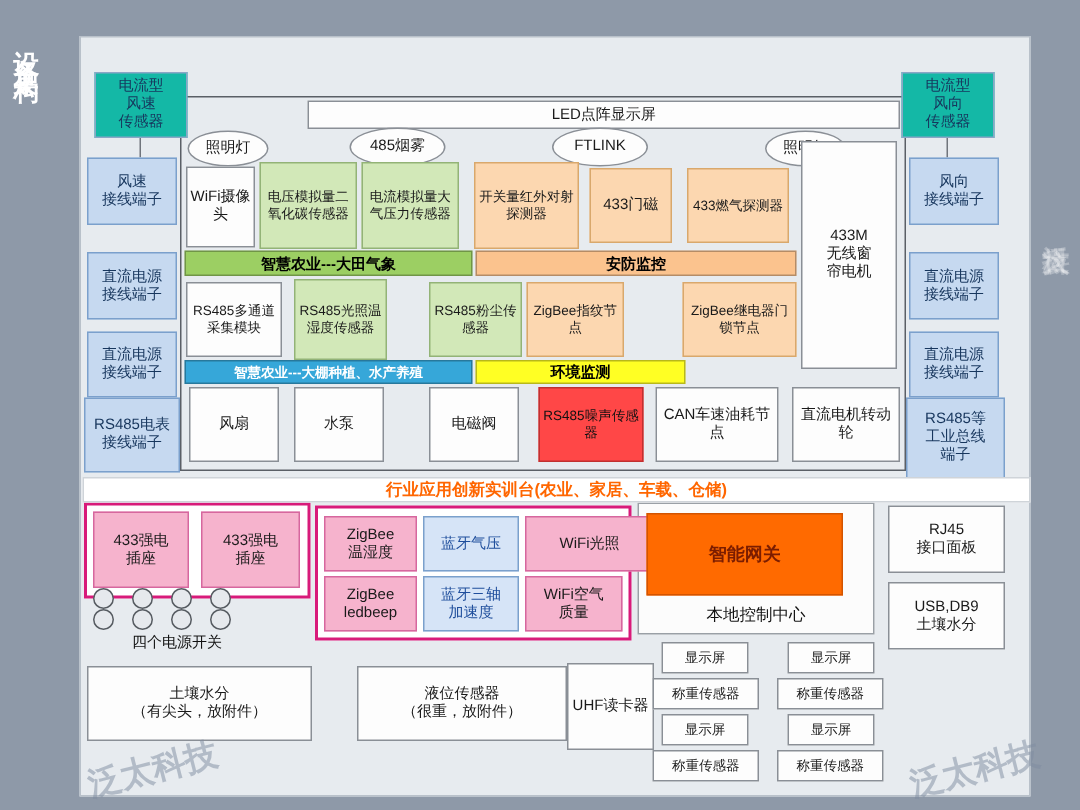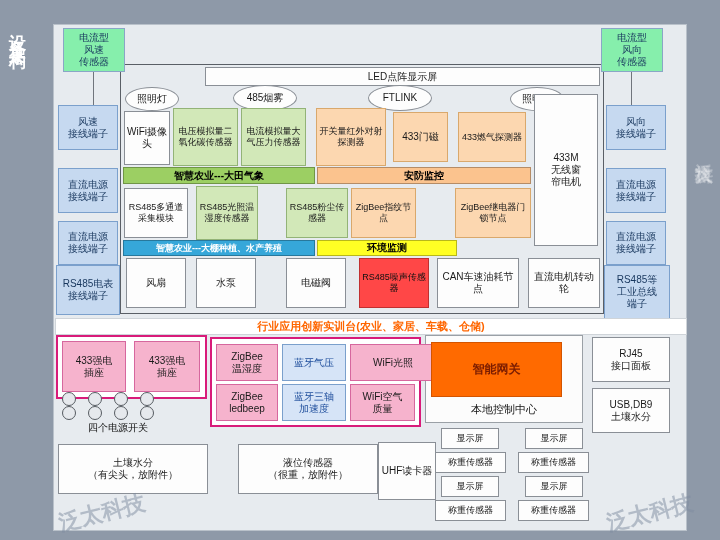--- a/index.html
+++ b/index.html
@@ -14,21 +14,21 @@
   }
   .box{
     position:absolute;box-sizing:border-box;
     border:1px solid #8a8f96;background:#fdfdfd;color:#1a1a1a;
     display:flex;align-items:center;justify-content:center;text-align:center;
     font-size:10px;line-height:1.18;white-space:pre-line;word-break:break-all;
     padding:1px;z-index:3;
   }
   .f9{font-size:9px;}
   .term{background:#c6d9f0;border-color:#7ba0cc;color:#17365d;}
-  .termlight{background:#86efac;border-color:#8aa6c6;color:#17365d;}
+  .termlight{background:#14b8a6;border-color:#8aa6c6;color:#17365d;margin-top:20px;}
   .green{background:#d2e8b8;border-color:#93b377;}
   .orangebox{background:#fcd7b0;border-color:#d9a86c;}
   .pinkbox{background:#f6b3cd;border-color:#d6679e;}
   .bluecell{background:#d6e4f7;border-color:#7ba0cc;color:#1f4e9c;}
   .redbox{background:#ff4747;border-color:#c03030;color:#111;}
   .ellipse{border-radius:50%;}
   .bar{
     position:absolute;box-sizing:border-box;display:flex;align-items:center;justify-content:center;
     text-align:right;font-size:10px;font-weight:bold;border:1px solid rgba(0,0,0,.28);
     white-space:pre-line;z-index:3;

